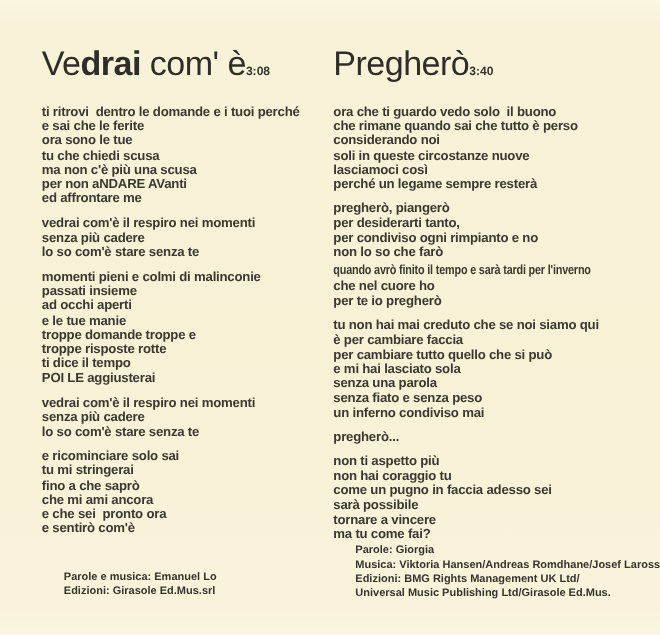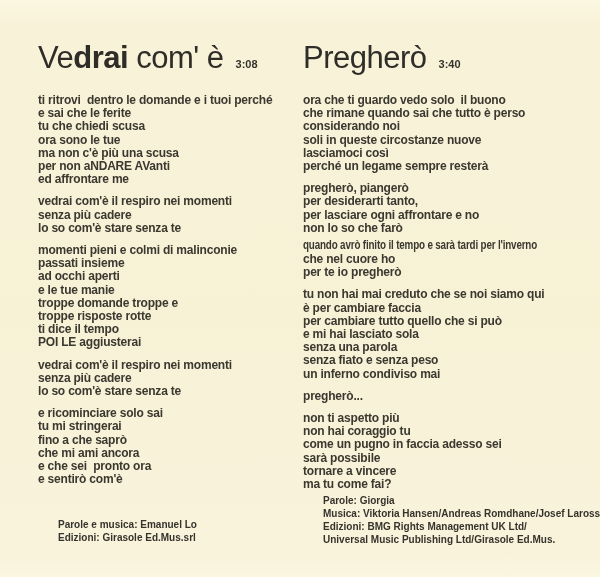--- a/index.html
+++ b/index.html
@@ -16,21 +16,21 @@
   .col-right{left:303px;width:292px;}
   .title{
     margin:0 0 12px 0;
     font-size:31px;line-height:36px;
     font-weight:400;letter-spacing:-0.5px;
     color:#2f2d28;white-space:pre;
   }
   .title .b{font-weight:700;}
   .title .dur{
     font-size:11px;font-weight:700;letter-spacing:0;
-    margin-left:12px;color:#35332c;
+    margin-left:0;color:#35332c;
   }
   .stanza{margin:0 0 9px 0;}
   .line{
     display:block;
     font-size:12px;line-height:13.2px;
     font-weight:700;letter-spacing:-0.2px;
     white-space:pre;
   }
   .condensed{
     display:inline-block;
@@ -51,22 +51,22 @@
 <body>
 
 <div class="page">
 
   <div class="col col-left">
     <h1 class="title"><span>Ve</span><span class="b">drai</span><span> com' è</span><span class="dur">3:08</span></h1>
 
     <div class="stanza">
       <span class="line">ti ritrovi  dentro le domande e i tuoi perché</span>
       <span class="line">e sai che le ferite</span>
+      <span class="line">ora sono le tue</span>
       <span class="line">tu che chiedi scusa</span>
-      <span class="line">ora sono le tue</span>
       <span class="line">ma non c'è più una scusa</span>
       <span class="line">per non aNDARE AVanti</span>
       <span class="line">ed affrontare me</span>
     </div>
 
     <div class="stanza">
       <span class="line">vedrai com'è il respiro nei momenti</span>
       <span class="line">senza più cadere</span>
       <span class="line">lo so com'è stare senza te</span>
     </div>
@@ -106,21 +106,21 @@
       <span class="line">che rimane quando sai che tutto è perso</span>
       <span class="line">considerando noi</span>
       <span class="line">soli in queste circostanze nuove</span>
       <span class="line">lasciamoci così</span>
       <span class="line">perché un legame sempre resterà</span>
     </div>
 
     <div class="stanza">
       <span class="line">pregherò, piangerò</span>
       <span class="line">per desiderarti tanto,</span>
-      <span class="line">per lasciare ogni affrontare e no</span>
+      <span class="line">per condiviso ogni rimpianto e no</span>
       <span class="line">non lo so che farò</span>
       <span class="line condensed">quando avrò finito il tempo e sarà tardi per l'inverno</span>
       <span class="line">che nel cuore ho</span>
       <span class="line">per te io pregherò</span>
     </div>
 
     <div class="stanza">
       <span class="line">tu non hai mai creduto che se noi siamo qui</span>
       <span class="line">è per cambiare faccia</span>
       <span class="line">per cambiare tutto quello che si può</span>

